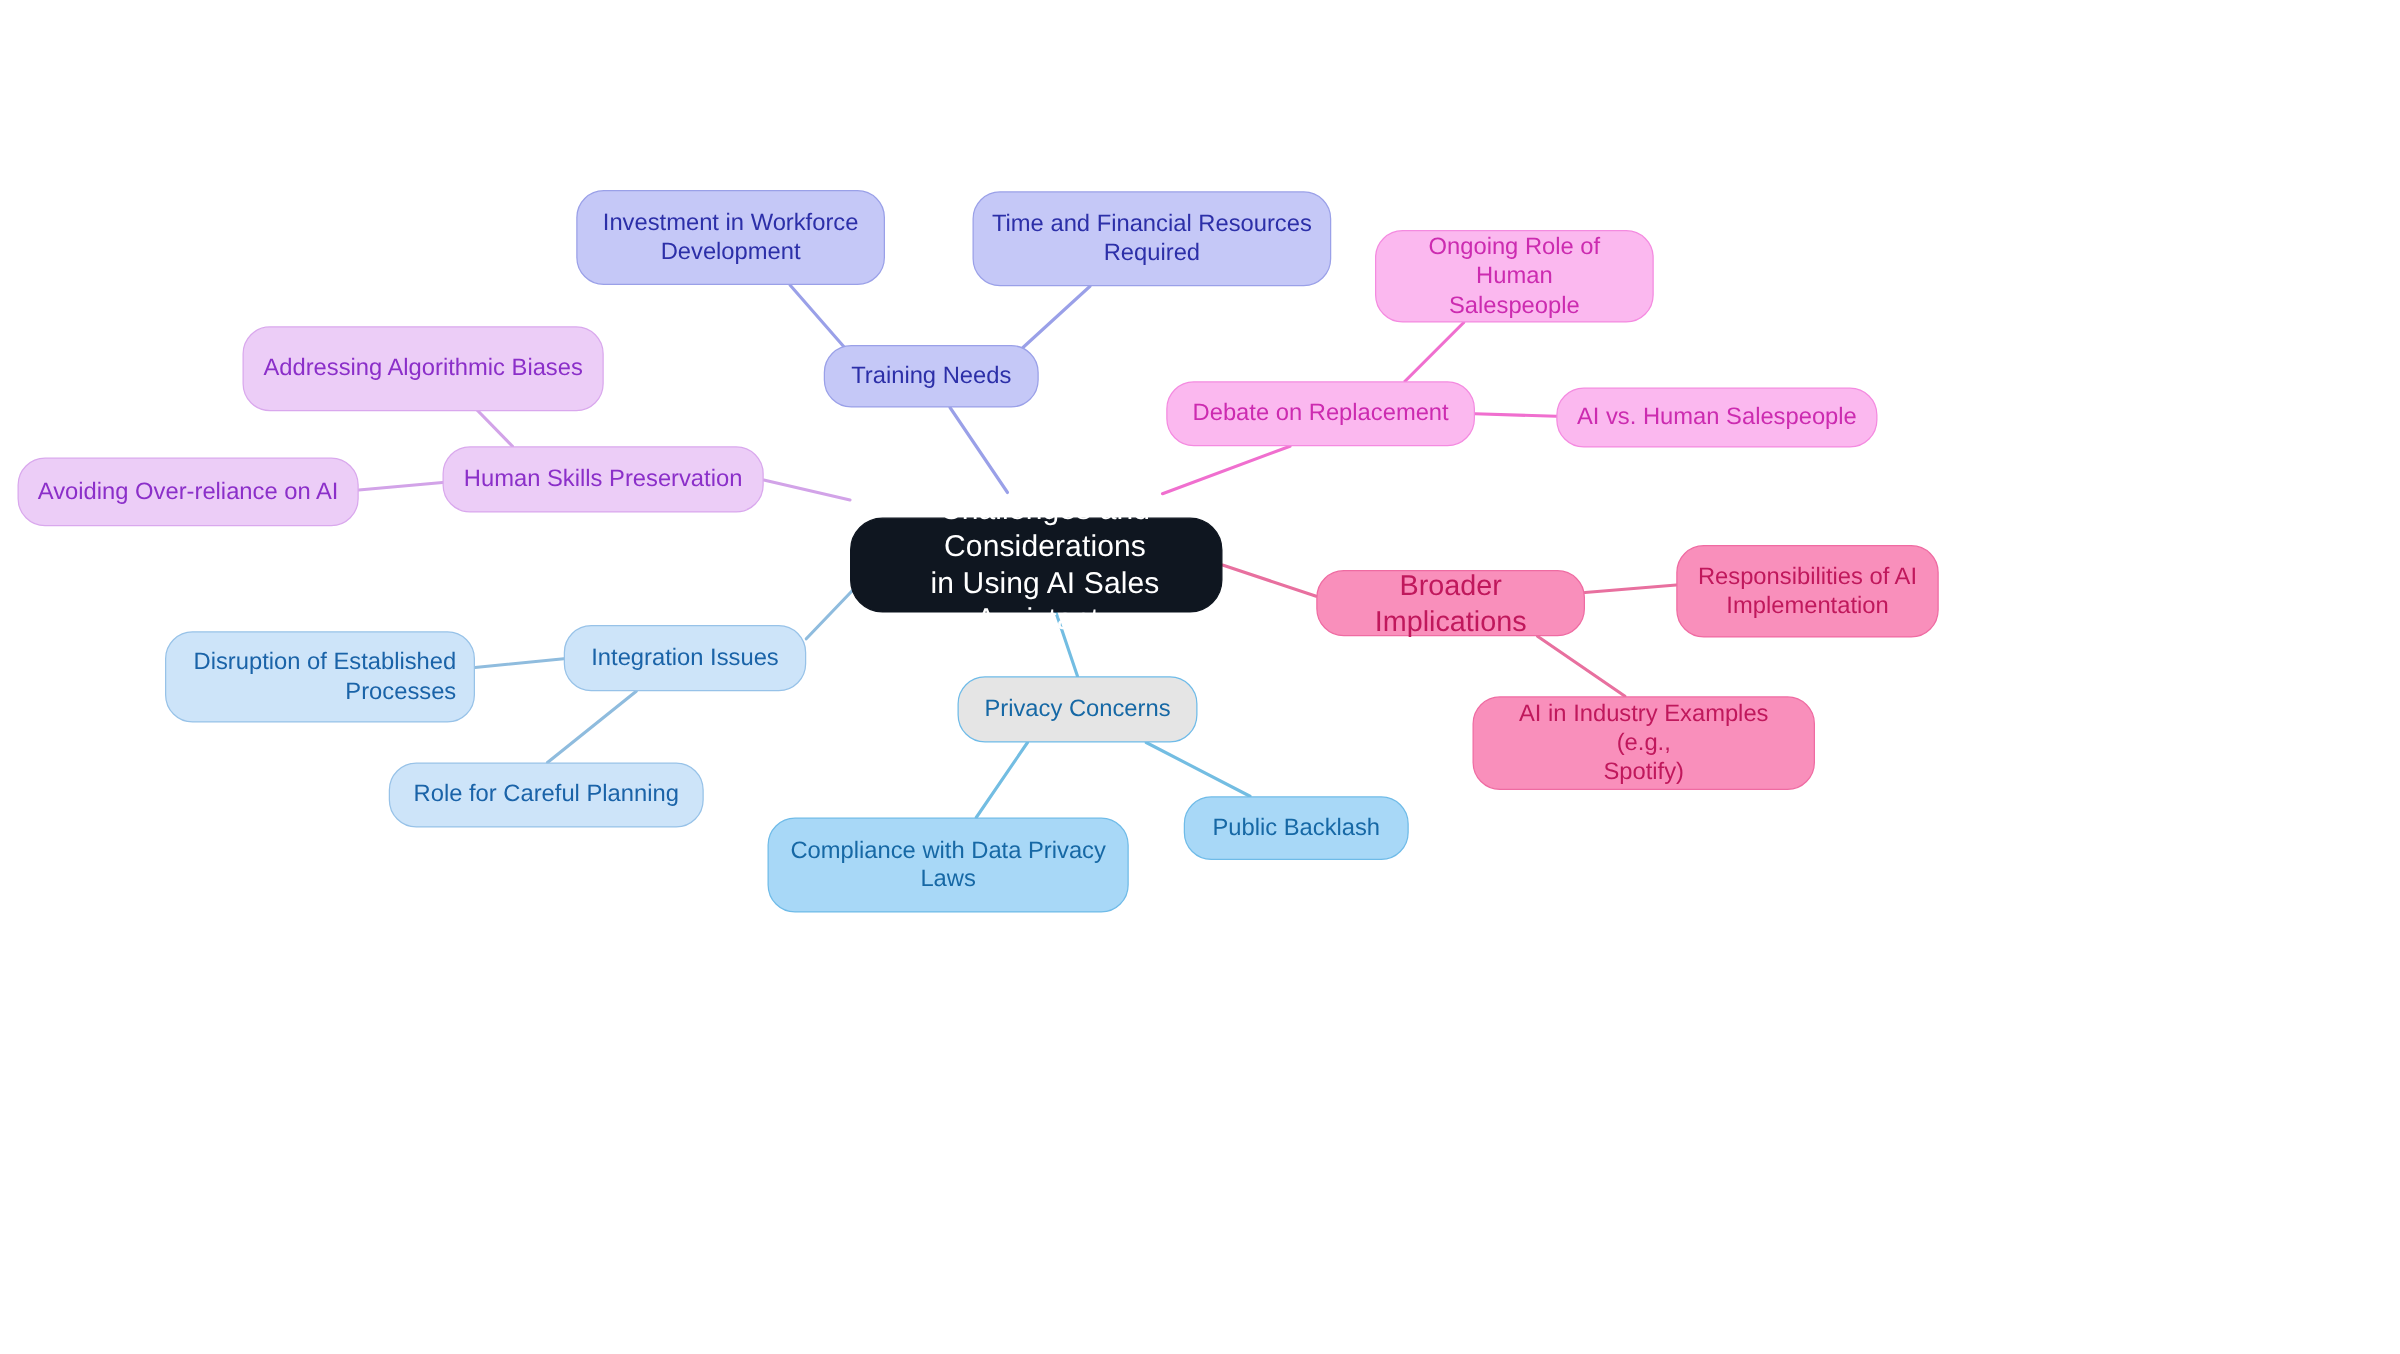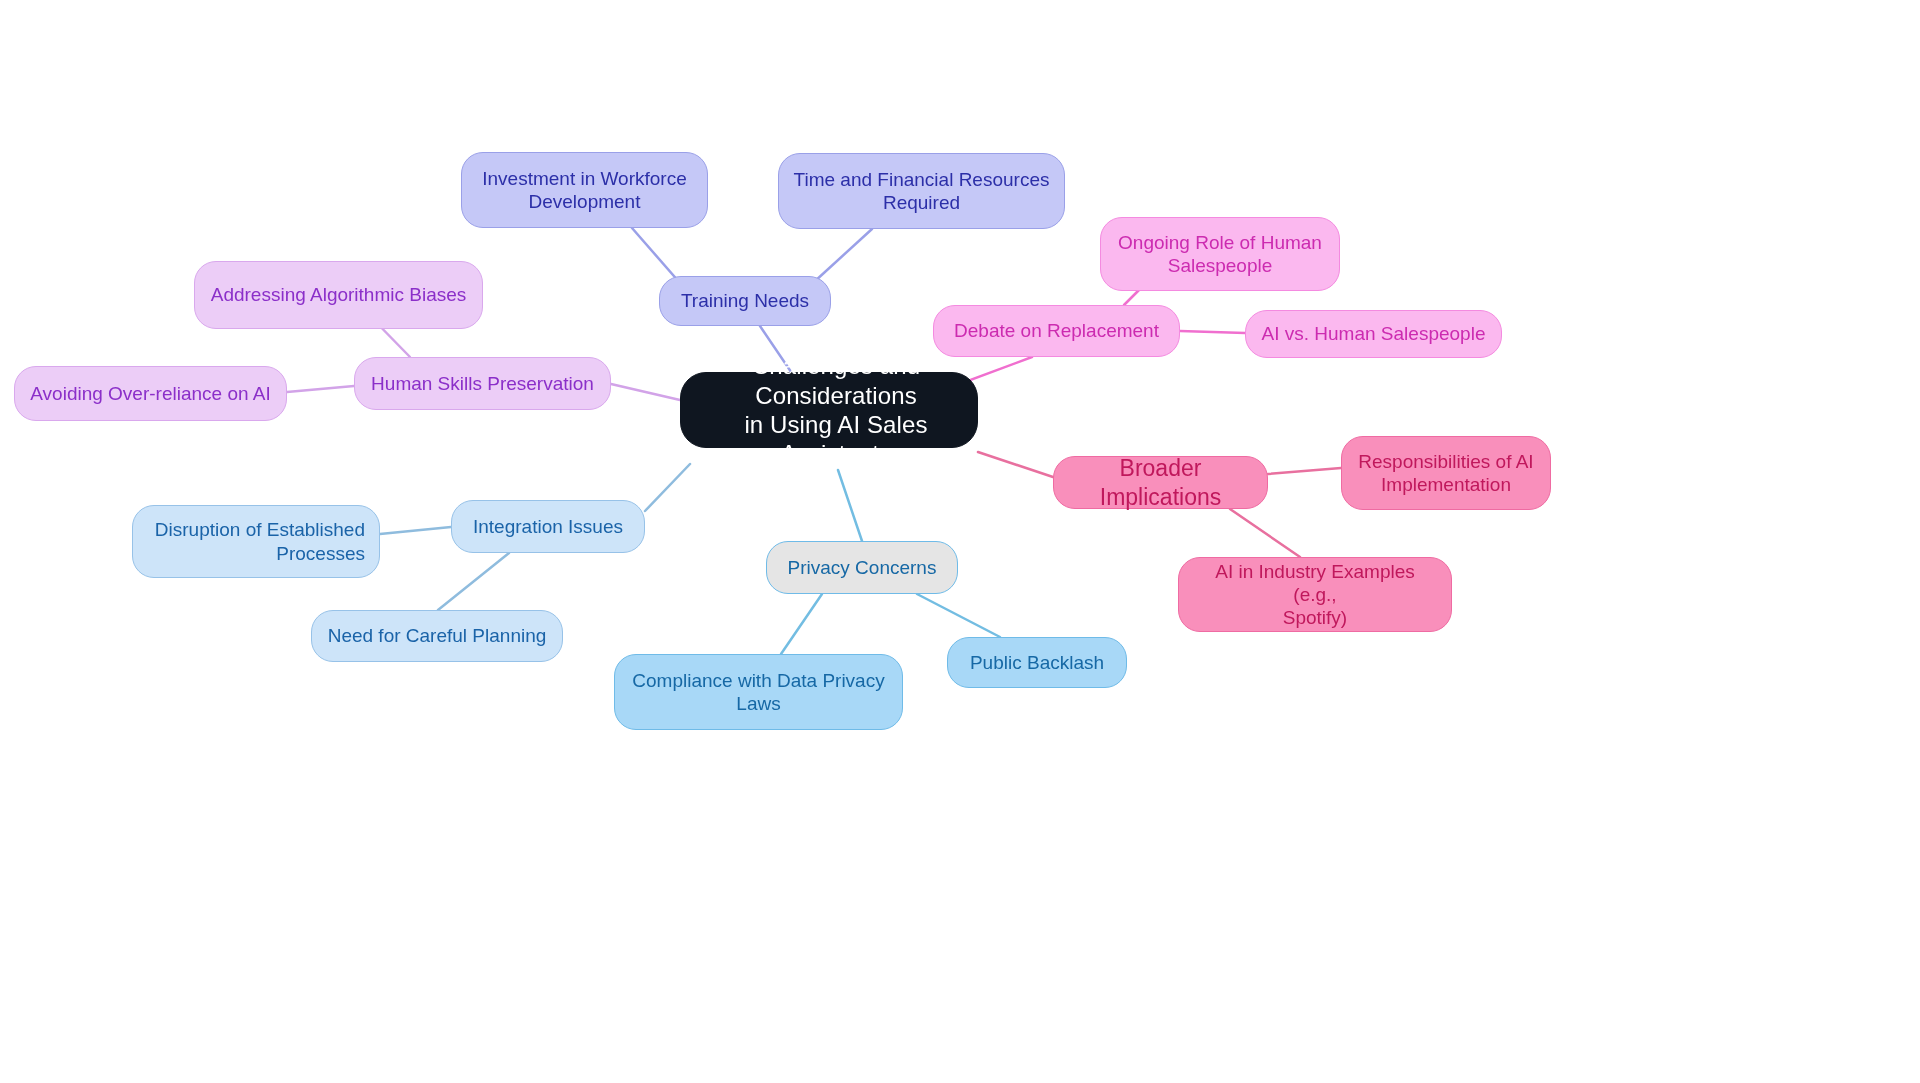--- a/index.html
+++ b/index.html
@@ -71,41 +71,41 @@
       <line x1="1268" y1="474" x2="1341" y2="468" stroke="#e8709f" stroke-width="2.5" stroke-linecap="round"></line>
       <line x1="1230" y1="509" x2="1300" y2="557" stroke="#e8709f" stroke-width="2.5" stroke-linecap="round"></line>
       <line x1="690" y1="464" x2="645" y2="511" stroke="#8fbcde" stroke-width="2.5" stroke-linecap="round"></line>
       <line x1="451" y1="527" x2="380" y2="534" stroke="#8fbcde" stroke-width="2.5" stroke-linecap="round"></line>
       <line x1="509" y1="553" x2="438" y2="610" stroke="#8fbcde" stroke-width="2.5" stroke-linecap="round"></line>
       <line x1="838" y1="470" x2="862" y2="541" stroke="#73bde2" stroke-width="2.5" stroke-linecap="round"></line>
       <line x1="822" y1="594" x2="781" y2="654" stroke="#73bde2" stroke-width="2.5" stroke-linecap="round"></line>
       <line x1="917" y1="594" x2="1000" y2="637" stroke="#73bde2" stroke-width="2.5" stroke-linecap="round"></line>
     </svg>
   <div id="nodes">
-      <div class="node node-root" style="left: 680px; top: 372px; width: 298px; height: 76px; font-size: 24px; padding-left: 28px;"><span class="node-text">Challenges and Considerations
+      <div class="node node-root" style="left: 680px; top: 414px; width: 298px; height: 76px; font-size: 24px; padding-left: 28px;"><span class="node-text">Challenges and Considerations
 in Using AI Sales Assistants</span></div>
       <div class="node" style="left: 659px; top: 276px; width: 172px; height: 50px; font-size: 19px; background: rgb(197, 200, 247); border-color: rgb(154, 160, 232); color: rgb(44, 47, 168);"><span class="node-text">Training Needs</span></div>
       <div class="node" style="left: 461px; top: 152px; width: 247px; height: 76px; font-size: 19px; background: rgb(197, 200, 247); border-color: rgb(154, 160, 232); color: rgb(44, 47, 168);"><span class="node-text">Investment in Workforce
 Development</span></div>
       <div class="node" style="left: 778px; top: 153px; width: 287px; height: 76px; font-size: 19px; background: rgb(197, 200, 247); border-color: rgb(154, 160, 232); color: rgb(44, 47, 168);"><span class="node-text">Time and Financial Resources
 Required</span></div>
       <div class="node" style="left: 354px; top: 357px; width: 257px; height: 53px; font-size: 19px; background: rgb(236, 205, 247); border-color: rgb(217, 168, 237); color: rgb(139, 47, 201);"><span class="node-text">Human Skills Preservation</span></div>
       <div class="node" style="left: 194px; top: 261px; width: 289px; height: 68px; font-size: 19px; background: rgb(236, 205, 247); border-color: rgb(217, 168, 237); color: rgb(139, 47, 201);"><span class="node-text">Addressing Algorithmic Biases</span></div>
       <div class="node" style="left: 14px; top: 366px; width: 273px; height: 55px; font-size: 19px; background: rgb(236, 205, 247); border-color: rgb(217, 168, 237); color: rgb(139, 47, 201);"><span class="node-text">Avoiding Over-reliance on AI</span></div>
       <div class="node" style="left: 933px; top: 305px; width: 247px; height: 52px; font-size: 19px; background: rgb(251, 184, 239); border-color: rgb(244, 138, 224); color: rgb(204, 43, 176);"><span class="node-text">Debate on Replacement</span></div>
-      <div class="node" style="left: 1100px; top: 184px; width: 240px; height: 74px; font-size: 19px; background: rgb(251, 184, 239); border-color: rgb(244, 138, 224); color: rgb(204, 43, 176); margin-top: 33px;"><span class="node-text">Ongoing Role of Human
+      <div class="node" style="left: 1100px; top: 184px; width: 223px; height: 74px; font-size: 19px; background: rgb(251, 184, 239); border-color: rgb(244, 138, 224); color: rgb(204, 43, 176);"><span class="node-text">Ongoing Role of Human
 Salespeople</span></div>
       <div class="node" style="left: 1245px; top: 310px; width: 257px; height: 48px; font-size: 19px; background: rgb(251, 184, 239); border-color: rgb(244, 138, 224); color: rgb(204, 43, 176);"><span class="node-text">AI vs. Human Salespeople</span></div>
       <div class="node" style="left: 1053px; top: 456px; width: 215px; height: 53px; font-size: 23px; background: rgb(249, 143, 187); border-color: rgb(239, 107, 162); color: rgb(192, 24, 92);"><span class="node-text">Broader Implications</span></div>
       <div class="node" style="left: 1341px; top: 436px; width: 210px; height: 74px; font-size: 19px; background: rgb(249, 143, 187); border-color: rgb(239, 107, 162); color: rgb(192, 24, 92);"><span class="node-text">Responsibilities of AI
 Implementation</span></div>
       <div class="node" style="left: 1178px; top: 557px; width: 274px; height: 75px; font-size: 19px; background: rgb(249, 143, 187); border-color: rgb(239, 107, 162); color: rgb(192, 24, 92);"><span class="node-text">AI in Industry Examples (e.g.,
 Spotify)</span></div>
       <div class="node" style="left: 451px; top: 500px; width: 194px; height: 53px; font-size: 19px; background: rgb(205, 228, 249); border-color: rgb(151, 194, 232); color: rgb(26, 99, 168);"><span class="node-text">Integration Issues</span></div>
       <div class="node" style="left: 132px; top: 505px; width: 248px; height: 73px; font-size: 19px; background: rgb(205, 228, 249); border-color: rgb(151, 194, 232); color: rgb(26, 99, 168); text-align: right;"><span class="node-text">Disruption of Established
 Processes</span></div>
-      <div class="node" style="left: 311px; top: 610px; width: 252px; height: 52px; font-size: 19px; background: rgb(205, 228, 249); border-color: rgb(151, 194, 232); color: rgb(26, 99, 168);"><span class="node-text">Need for Careful Planning</span></div>
+      <div class="node" style="left: 311px; top: 610px; width: 252px; height: 52px; font-size: 19px; background: rgb(205, 228, 249); border-color: rgb(151, 194, 232); color: rgb(26, 99, 168);"><span class="node-text">Role for Careful Planning</span></div>
       <div class="node" style="left: 766px; top: 541px; width: 192px; height: 53px; font-size: 19px; background: #e5e5e5; border-color: rgb(111, 187, 232); color: rgb(22, 104, 165);"><span class="node-text">Privacy Concerns</span></div>
       <div class="node" style="left: 614px; top: 654px; width: 289px; height: 76px; font-size: 19px; background: rgb(168, 216, 247); border-color: rgb(111, 187, 232); color: rgb(22, 104, 165);"><span class="node-text">Compliance with Data Privacy
 Laws</span></div>
       <div class="node" style="left: 947px; top: 637px; width: 180px; height: 51px; font-size: 19px; background: rgb(168, 216, 247); border-color: rgb(111, 187, 232); color: rgb(22, 104, 165);"><span class="node-text">Public Backlash</span></div>
     </div>
 </div>
 
 </body></html>

